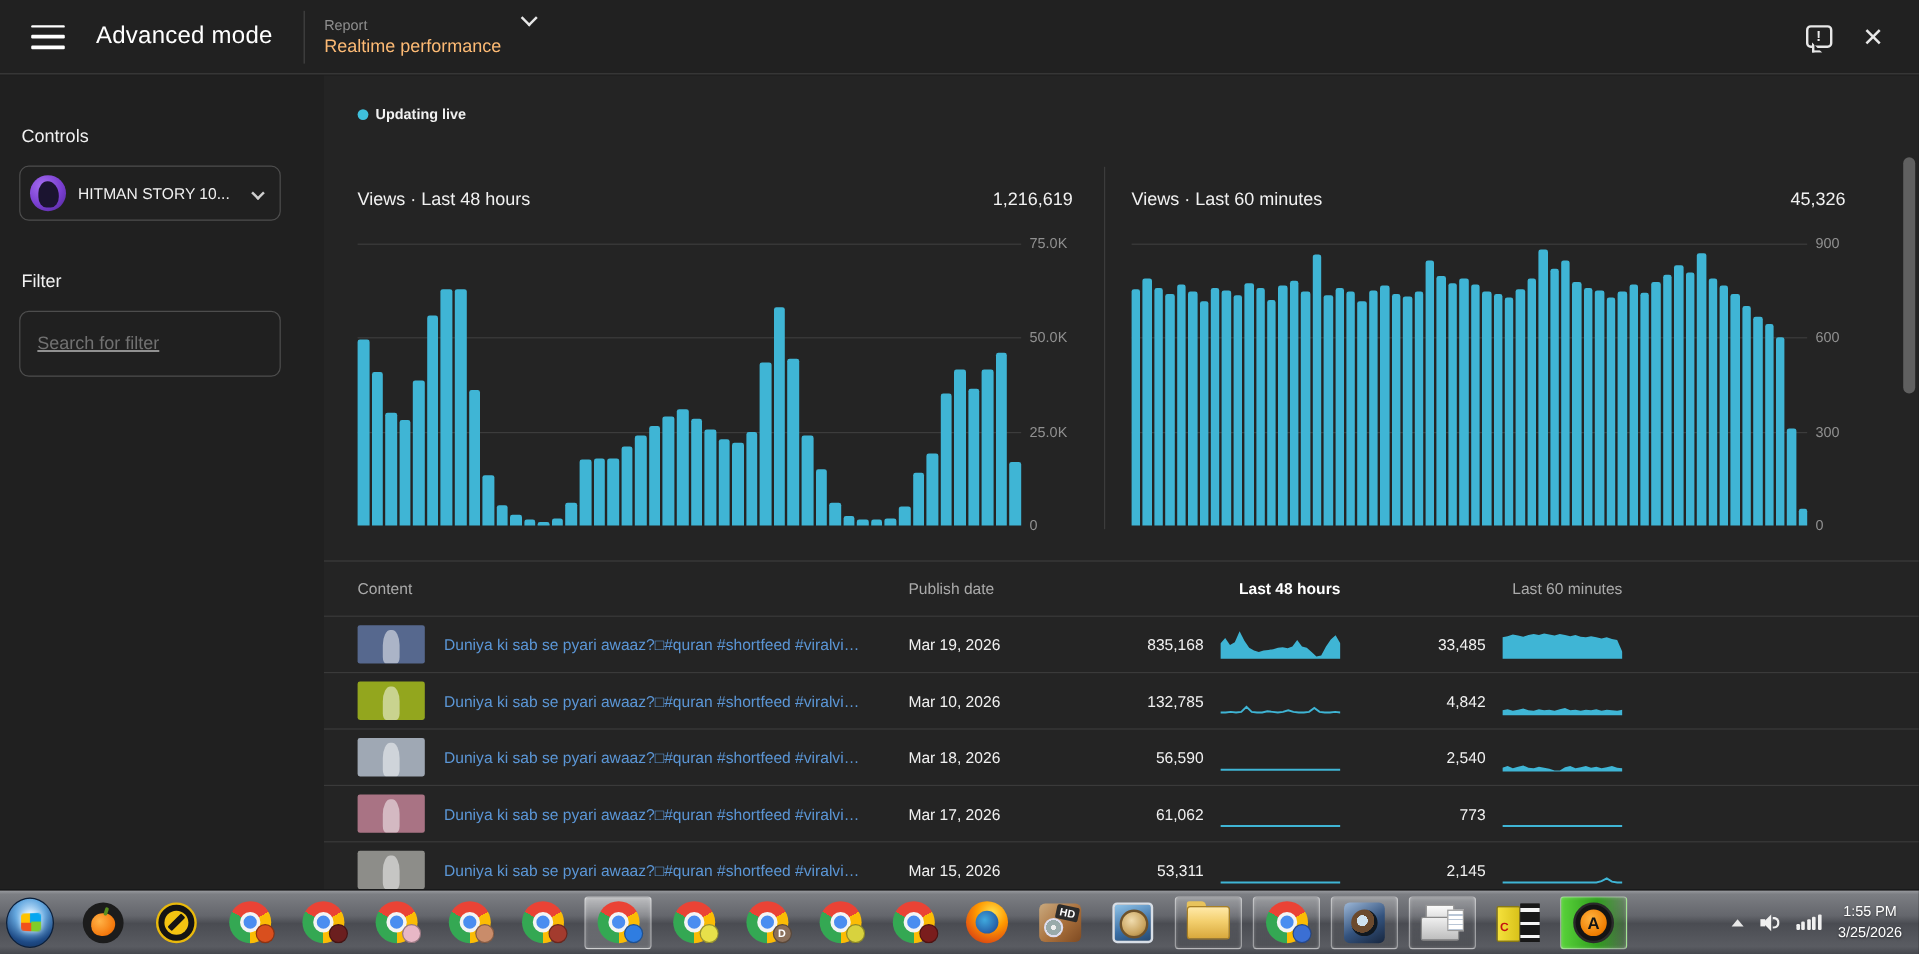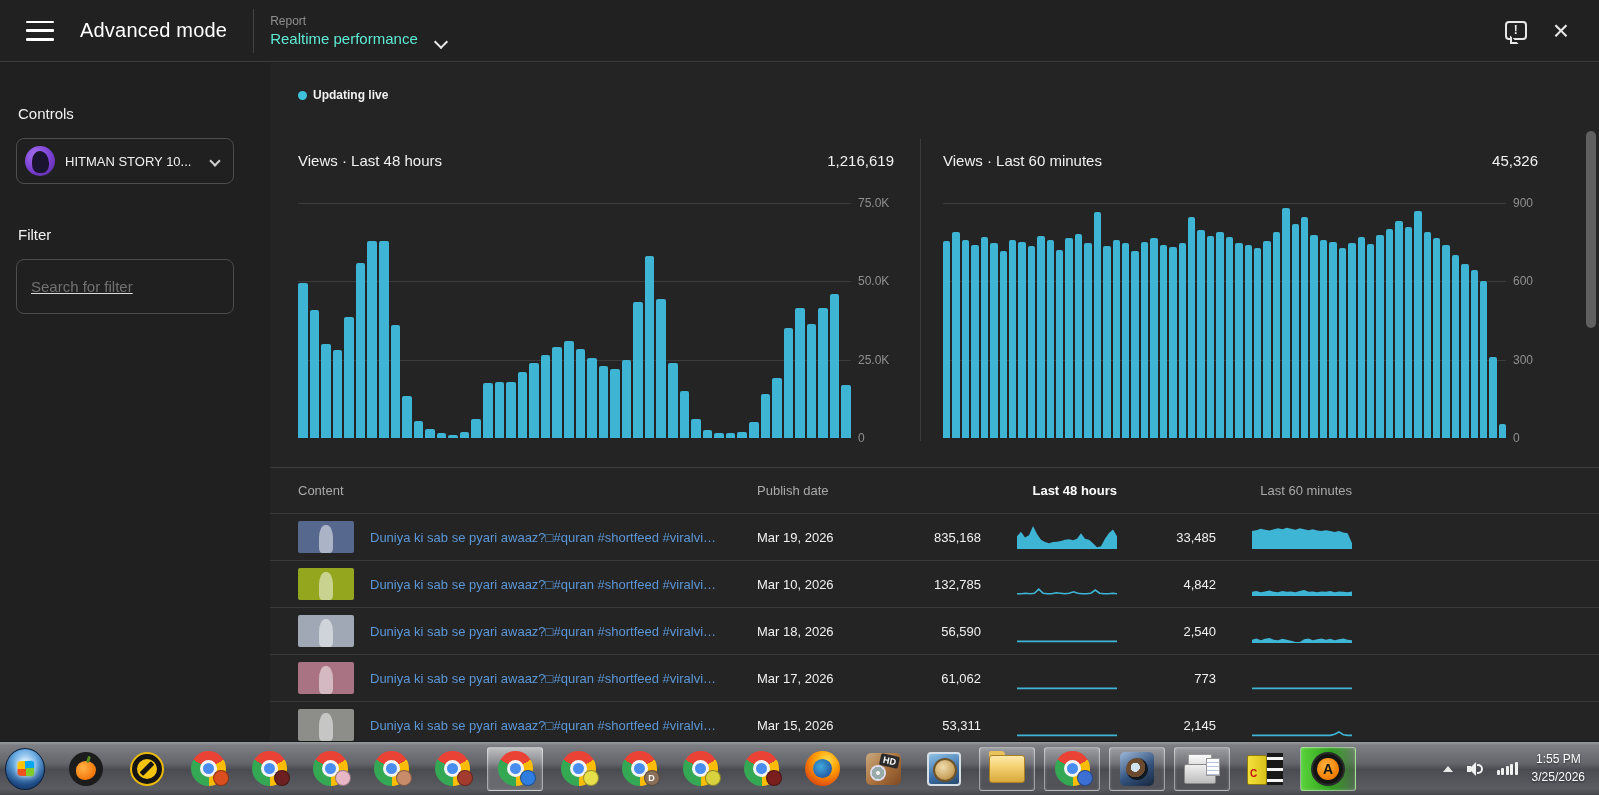--- a/index.html
+++ b/index.html
@@ -7,24 +7,24 @@
     font-family:"Liberation Sans", sans-serif; }
 
   
   #topbar { position:absolute; left:0; top:0; width:1599px; height:62px;
     background:#212121; border-bottom:1px solid #3c3c3c; display:flex; align-items:center; }
   .hamburger { width:28px; height:20px; margin-left:26px; display:flex; flex-direction:column;
     justify-content:space-between; cursor:pointer; }
   .hamburger span { display:block; height:2.5px; background:#fff; border-radius:1px; }
   .app-title { color:#fff; font-size:20px; font-weight:500; margin-left:26px; letter-spacing:.2px; }
   .tb-divider { width:1px; height:44px; background:#444; margin:0 16px 0 26px; }
-  .report-block { display:flex; align-items:flex-end; cursor:pointer; }
+  .report-block { display:flex; align-items:flex-start; cursor:pointer; }
   .report-texts { display:flex; flex-direction:column; }
   .report-label { color:#8f8f8f; font-size:12px; margin-bottom:2px; }
-  .report-value { color:#5eead4; font-size:15px; }
+  .report-value { color:#fdba74; font-size:15px; }
   .chev { width:10px; height:10px; border-right:2px solid #e8e8e8; border-bottom:2px solid #e8e8e8;
     transform:rotate(45deg); margin-left:18px; margin-top:-4px; }
   .topbar-right { margin-left:auto; display:flex; align-items:center; gap:26px; margin-right:30px; }
   .feedback-ic { width:22px; height:19px; border:2px solid #e8e8e8; border-radius:4px; position:relative; cursor:pointer; }
   .feedback-ic::before { content:"!"; position:absolute; left:0; right:0; top:0; text-align:center;
     color:#e8e8e8; font-size:12px; font-weight:700; line-height:15px; }
   .feedback-ic::after { content:""; position:absolute; left:3px; bottom:-6px; width:7px; height:7px;
     background:#212121; border-left:2px solid #e8e8e8; border-bottom:2px solid #e8e8e8;
     clip-path:polygon(0 0, 100% 100%, 0 100%); }
   .close-ic { color:#e8e8e8; font-size:28px; line-height:22px; cursor:pointer; font-weight:400; }
@@ -48,21 +48,21 @@
 
   
   #main { position:absolute; left:270px; top:63px; width:1329px; height:678px; background:#242424; overflow:hidden; }
   .live-row { position:absolute; left:28px; top:25px; display:flex; align-items:center; }
   .live-dot { width:9px; height:9px; border-radius:50%; background:#3fc1dd; margin-right:6px; }
   .live-text { color:#f1f1f1; font-size:12px; font-weight:700; }
 
   .chart-panel { position:absolute; top:82px; height:300px; }
   #chart48 { left:28px; width:596px; }
   #chart60 { left:673px; width:595px; }
-  .chart-head { display:flex; justify-content:space-between; align-items:flex-end; height:24px; }
+  .chart-head { display:flex; justify-content:space-between; align-items:flex-start; height:24px;margin-top:13px; }
   .chart-title { color:#f1f1f1; font-size:15px; }
   .chart-total { color:#f1f1f1; font-size:15px; }
   .plot-wrap { position:absolute; top:58px; bottom:7px; left:0; right:0; }
   .plot { position:absolute; left:0; top:0; bottom:0; }
   #chart48 .plot { width:553px; }
   #chart60 .plot { width:563px; }
   .gridline { position:absolute; left:0; right:0; height:1px; background:#3c3c3c; }
   .ylabel { position:absolute; color:#909090; font-size:12px; transform:translateY(-50%); }
   #chart48 .ylabel { left:560px; }
   #chart60 .ylabel { left:570px; }
@@ -83,21 +83,21 @@
   .thead .c2 { color:#aaa; font-size:13px; padding-left:35px; }
   .thead .c3, .thead .c4 { justify-content:flex-end; padding-right:33px; color:#aaa; font-size:13px; }
   .thead .c3.sorted { color:#fff; font-weight:700; }
   .vrow { height:47px; cursor:pointer; }
   .vrow .c1 { padding-left:28px; gap:16px; }
   .thumb { width:56px; height:32px; border-radius:2px; position:relative; flex:0 0 56px; overflow:hidden; }
   .thumb::after { content:""; position:absolute; left:50%; top:4px; transform:translateX(-50%);
     width:14px; height:28px; background:rgba(255,255,255,.5); border-radius:45% 45% 20% 20%; }
   .vtitle { color:#5b96d6; font-size:13px; white-space:nowrap; overflow:hidden; text-overflow:ellipsis; }
   .vrow .c2 { color:#f1f1f1; font-size:13px; padding-left:35px; }
-  .vrow .c3, .vrow .c4 { justify-content:flex-end; padding-right:33px; gap:36px; }
+  .vrow .c3, .vrow .c4 { justify-content:flex-end; padding-right:33px; gap:14px; }
   .vnum { color:#f1f1f1; font-size:13px; }
   .spark { width:100px; height:26px; flex:0 0 100px; }
 
   
   #taskbar { position:absolute; left:0; top:741px; width:1599px; height:54px;
     background:linear-gradient(180deg,#9a9ca0 0%,#7c7e83 6%,#64666c 40%,#4a4c52 52%,#5a5c62 88%,#45474d 100%);
     border-top:1px solid #17181a; display:flex; align-items:center; }
   .tb-items { display:flex; align-items:center; gap:21px; padding-left:5px; }
   .tb-item { width:40px; height:44px; display:flex; align-items:center; justify-content:center;
     position:relative; cursor:pointer; flex:0 0 auto; }

